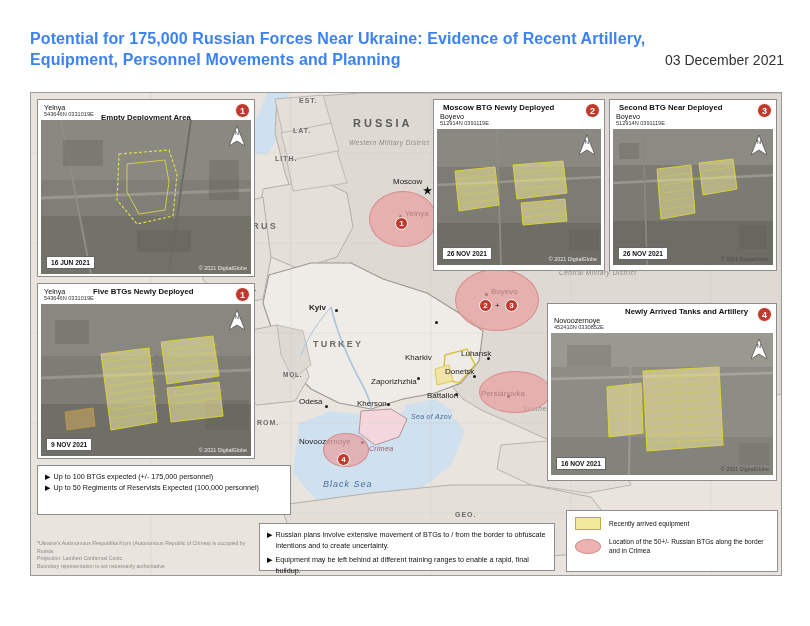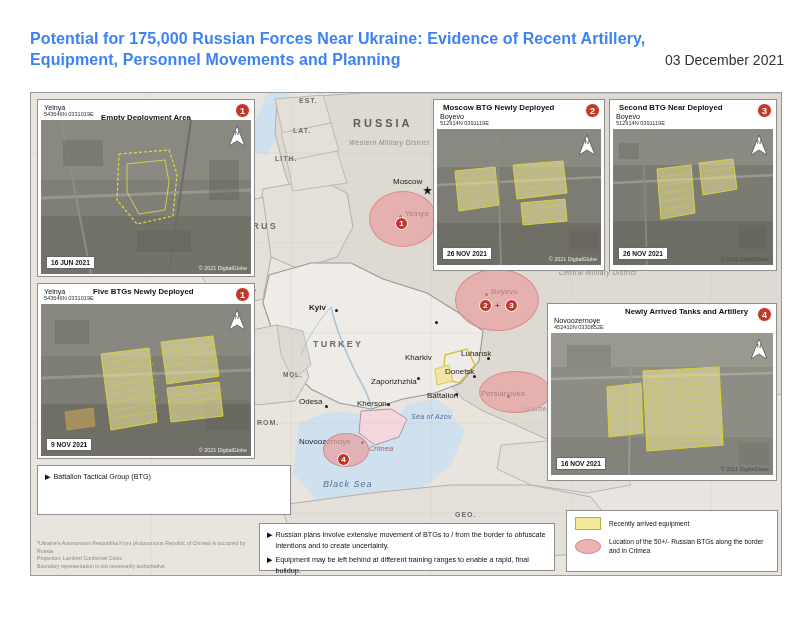--- a/index.html
+++ b/index.html
@@ -543,21 +543,22 @@
             <polygon points="8,0 16,20 8,15 0,20" fill="#fff" stroke="#333" stroke-width="0.6"></polygon>
             <text x="8" y="9" font-size="6" fill="#333" text-anchor="middle" font-family="Liberation Sans">N</text>
           </svg>
       </div>
       <div class="datestamp">16 NOV 2021</div>
       <div class="credit dark">© 2021 DigitalGlobe</div>
     </div>
   </div>
 
   <div class="bulletbox" style="left:6px; top:372px; width:254px; height:50px;">
-    <div class="bullet"><span class="arrow">▶</span><span>Battalion Tactical Group (BTG)</span></div>
+    <div class="bullet"><span class="arrow">▶</span><span>Up to 100 BTGs expected (+/- 175,000 personnel)</span></div>
+    <div class="bullet"><span class="arrow">▶</span><span>Up to 50 Regiments of Reservists Expected (100,000 personnel)</span></div>
   </div>
 
   <div class="bulletbox" style="left:228px; top:430px; width:296px; height:48px;">
     <div class="bullet bullet-wrap" style="display:flex;">
       <span class="arrow">▶</span>
         <span>Russian plans involve extensive movement of BTGs to / from the border to obfuscate intentions and to create uncertainty.</span>
     </div>
     <div class="bullet bullet-wrap" style="display:flex; margin-top:3px;">
       <span class="arrow">▶</span>
         <span>Equipment may be left behind at different training ranges to enable a rapid, final buildup.</span>

